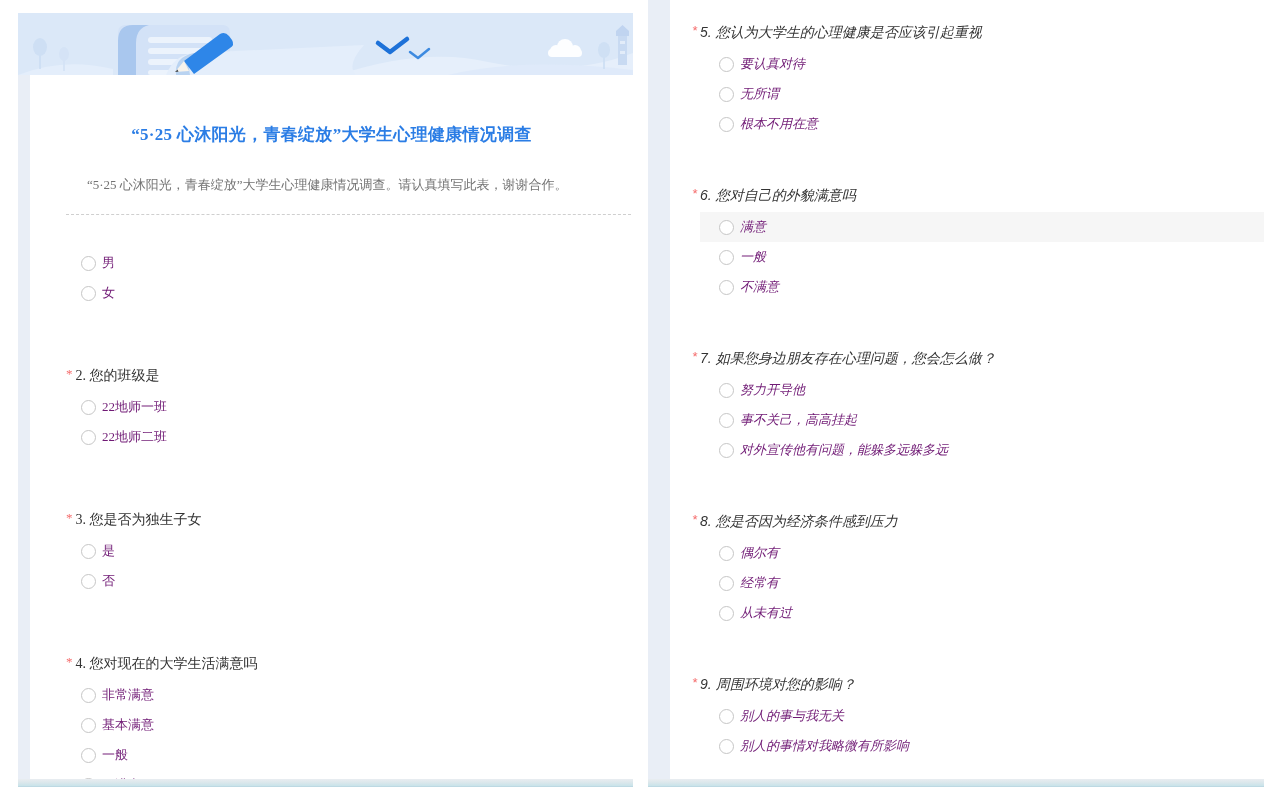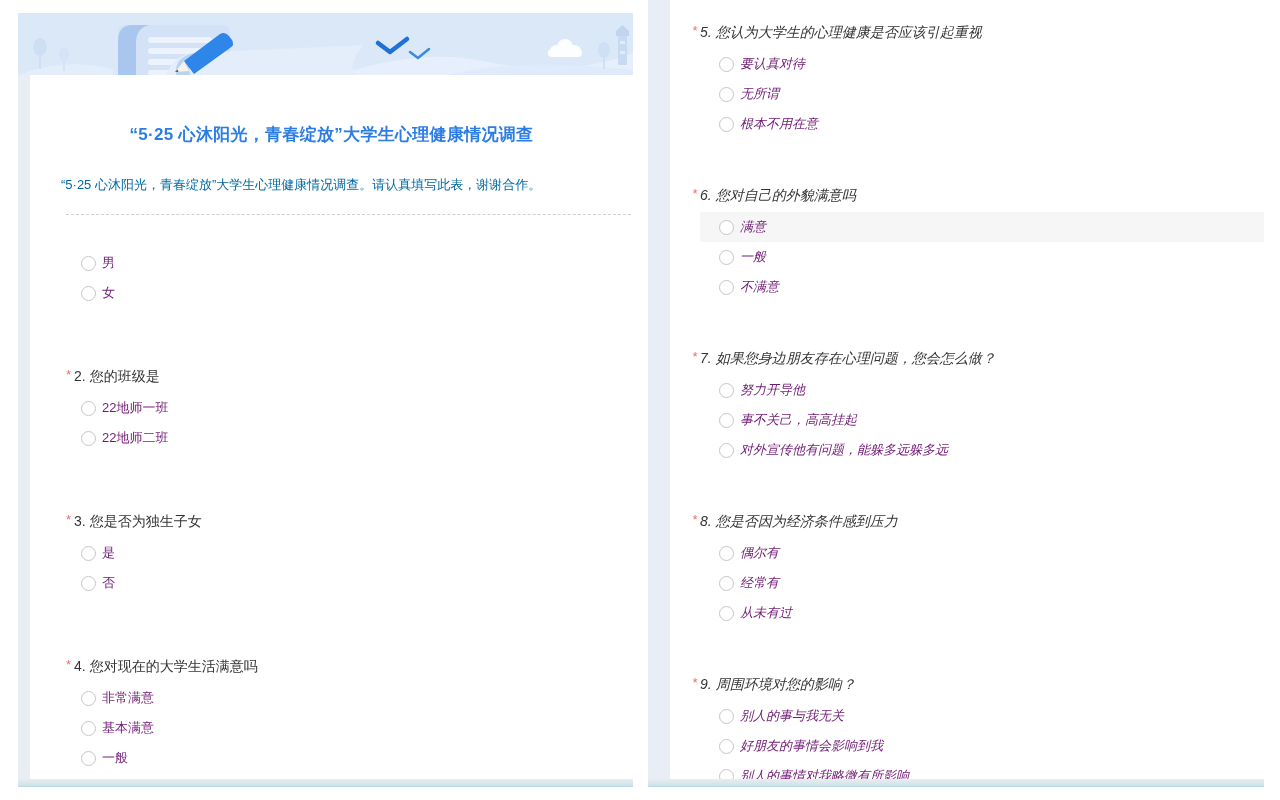--- a/index.html
+++ b/index.html
@@ -1,36 +1,36 @@
 <!DOCTYPE html>
 <html><head>
 <meta charset="utf-8">
 <style>
   * { margin:0; padding:0; box-sizing:border-box; }
   html,body { width:1280px; height:800px; background:#ffffff; overflow:hidden;
               font-family:"Liberation Sans","DejaVu Sans",sans-serif; }
 
   .panel { position:absolute; overflow:hidden; }
-  .panel-left  { left:18px;  top:13px; width:615px; height:774px; }
+  .panel-left  { left:18px;  top:13px; width:615px; height:774px;font-family:Liberation Serif, serif; }
   .panel-right { left:648px; top:0;    width:616px; height:787px;font-style:italic; }
 
   
   .banner { position:absolute; left:0; top:0; width:615px; height:62px; background:#dbe8f8; overflow:hidden; }
 
   
   .page-body { position:absolute; left:0; right:0; bottom:0; background:#e9eef6; }
   .panel-left  .page-body { top:62px; }
   .panel-right .page-body { top:0; }
   .card { position:absolute; top:0; right:0; bottom:0; background:#ffffff; overflow:hidden; }
   .panel-left  .card { left:12px; }
   .panel-right .card { left:22px; }
 
   
   .title { margin-top:48px; text-align:center; font-size:17px; font-weight:bold; color:#2b7de5; letter-spacing:.3px; }
-  .desc  { margin:30px 20px 0 31px; font-size:13px; color:#0369a1; line-height:18px; }
+  .desc  { margin:30px 20px 0 57px; font-size:13px; color:#737373; line-height:18px; }
   .divider { margin:20px 2px 0 36px; border-top:1px dashed #cfcfcf; height:0; }
 
   
   .question { margin-top:58px; }
   .panel-left  .question { padding-left:36px; }
   .panel-left  .question.first { margin-top:33px; }
   .panel-right .question { padding-left:22px; margin-top:46px; }
   .panel-right .question.first { margin-top:22px; }
 
   .q-label { font-size:14px; color:#333333; line-height:20px; }
@@ -276,24 +276,20 @@
         <div class="q-label">
           <span class="req">*</span><span>9. 周围环境对您的影响？</span>
         </div>
         <div class="options">
           <div class="option">
             <span class="radio"></span>
             <span class="opt-text">别人的事与我无关</span>
           </div>
           <div class="option">
             <span class="radio"></span>
-            <span class="opt-text">好朋友的事情会影响到我</span>
-          </div>
-          <div class="option">
-            <span class="radio"></span>
             <span class="opt-text">别人的事情对我略微有所影响</span>
           </div>
         </div>
       </div>
 
     </div>
   </div>
   <div class="hscrollbar"></div>
 </div>
 

